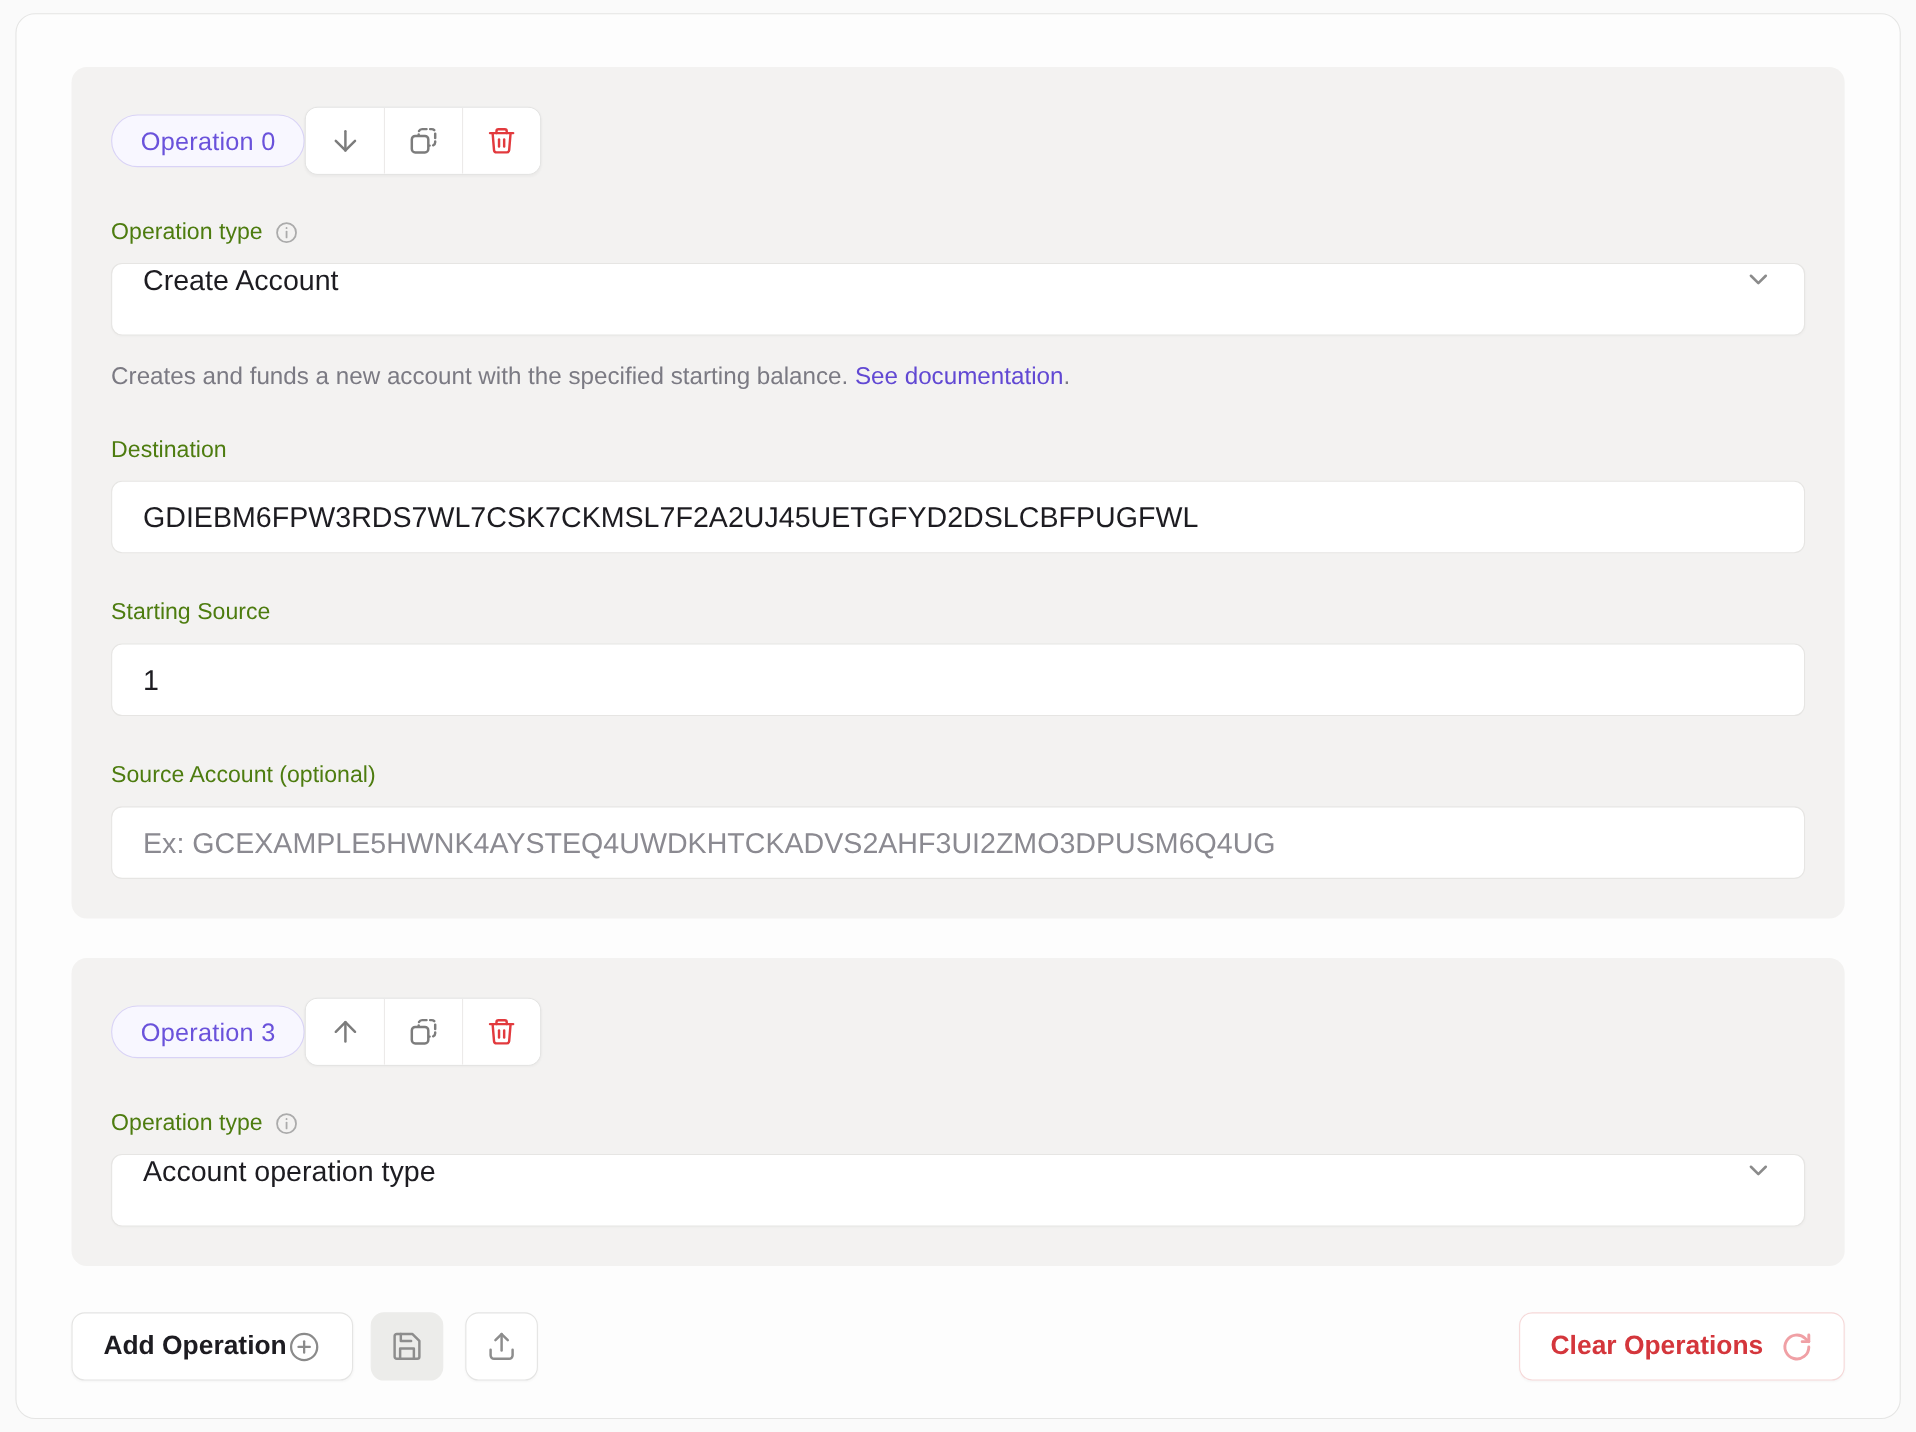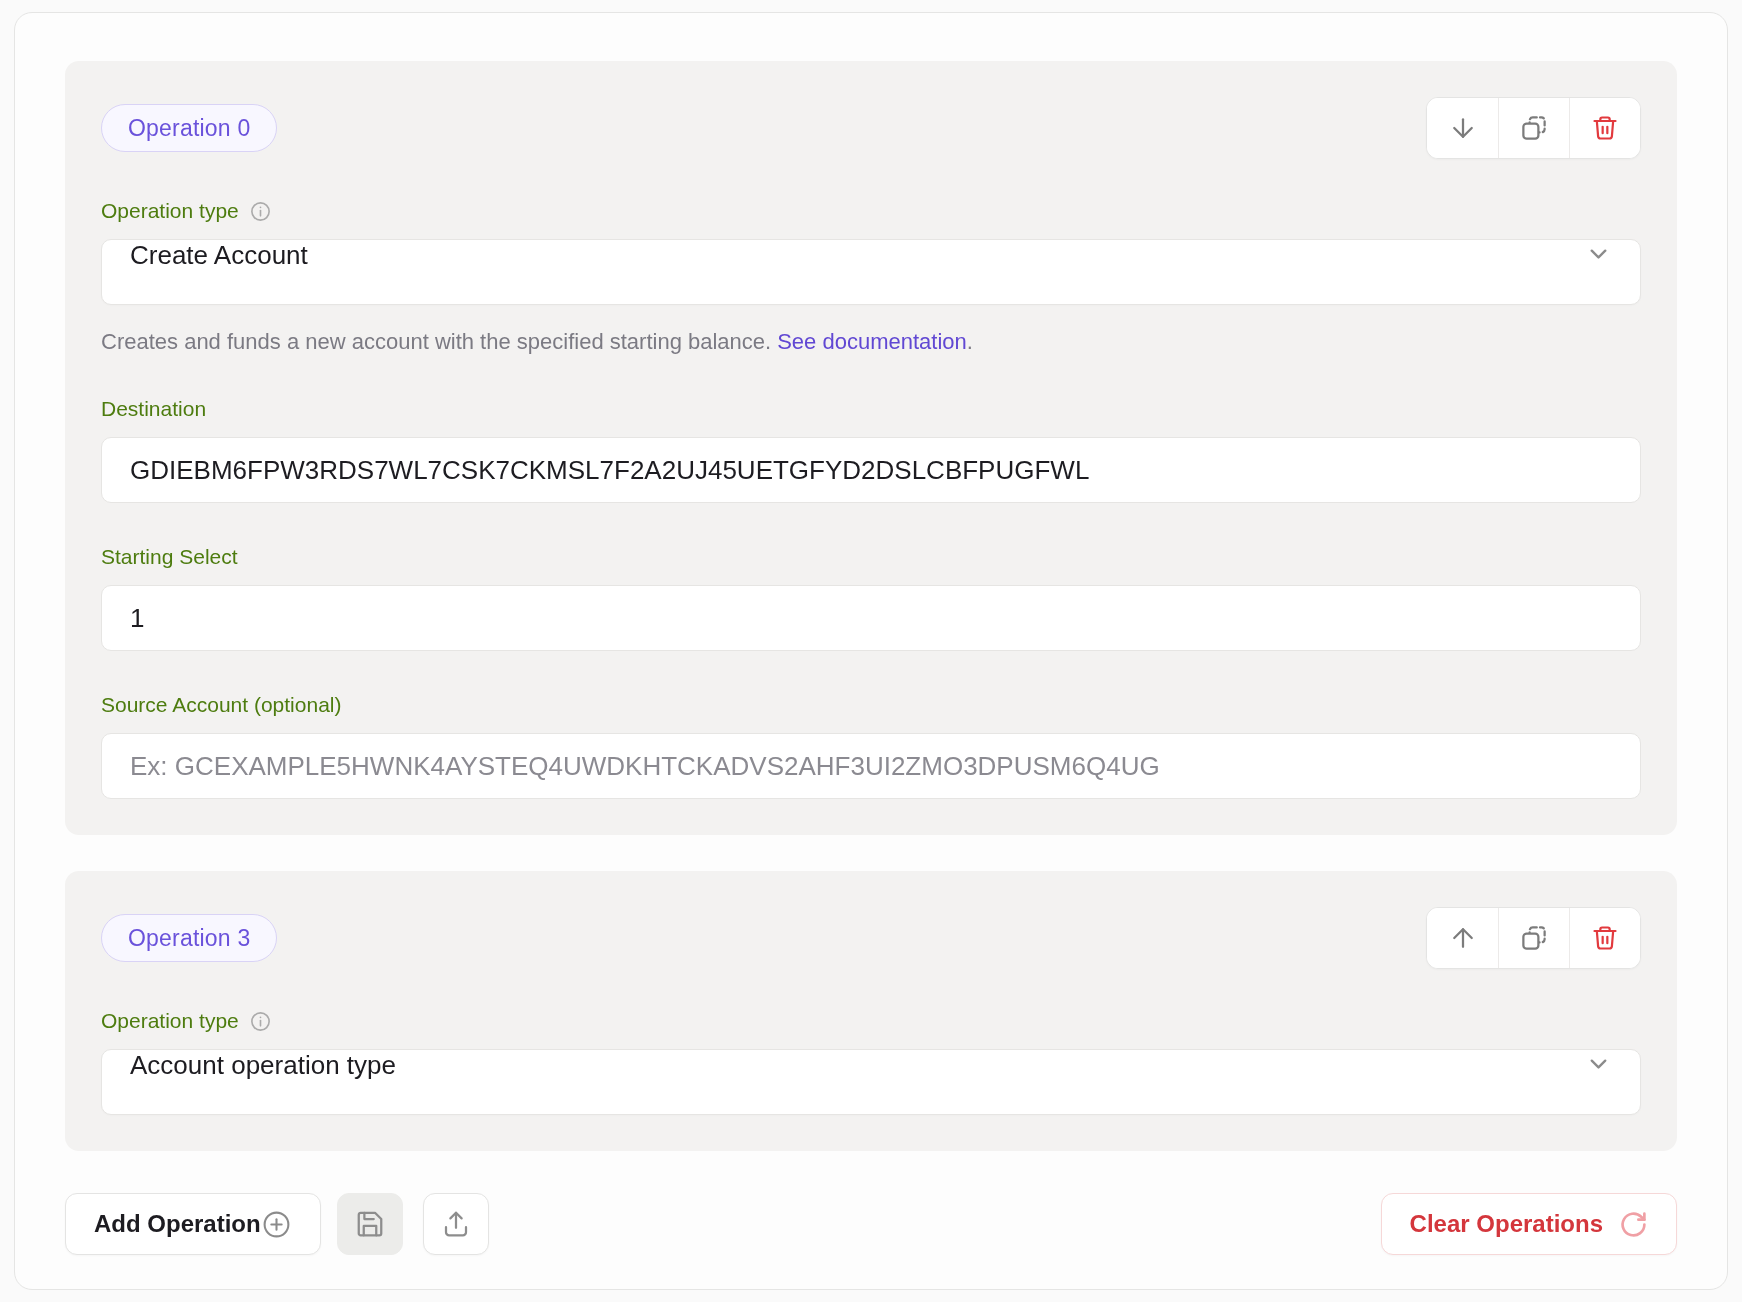--- a/index.html
+++ b/index.html
@@ -18,21 +18,21 @@
     border-radius:18px;
     padding:48px 50px;
   }
   .op-card {
     background:#f3f2f1;
     border-radius:14px;
     padding:36px;
     margin-bottom:36px;
   }
   .op-header {
-    display:flex; align-items:center; justify-content:space-between;
+    display:flex; align-items:center; justify-content:flex-start;
     margin-bottom:40px;
   }
   .badge {
     display:inline-flex; align-items:center;
     height:48px; padding:0 26px;
     background:#f8f7ff;
     border:1.5px solid #d9d3f6;
     border-radius:999px;
     color:#6a52db; font-size:23px; font-weight:500;
     letter-spacing:.2px;
@@ -168,21 +168,21 @@
       </button>
       <p class="desc"><span>Creates and funds a new account with the specified starting balance.</span><a href="#">See documentation</a><span class="suffix">.</span></p>
     </div>
 
     <div class="field">
       <span class="label">Destination</span>
       <input class="text-input" type="text" value="GDIEBM6FPW3RDS7WL7CSK7CKMSL7F2A2UJ45UETGFYD2DSLCBFPUGFWL" style="">
     </div>
 
     <div class="field">
-      <span class="label">Starting Select</span>
+      <span class="label">Starting Source</span>
       <input class="text-input" type="text" value="1" style="">
     </div>
 
     <div class="field">
       <span class="label">Source Account (optional)</span>
       <input class="text-input" type="text" placeholder="Ex: GCEXAMPLE5HWNK4AYSTEQ4UWDKHTCKADVS2AHF3UI2ZMO3DPUSM6Q4UG" style="">
     </div>
   </section>
 
   <section class="op-card">

